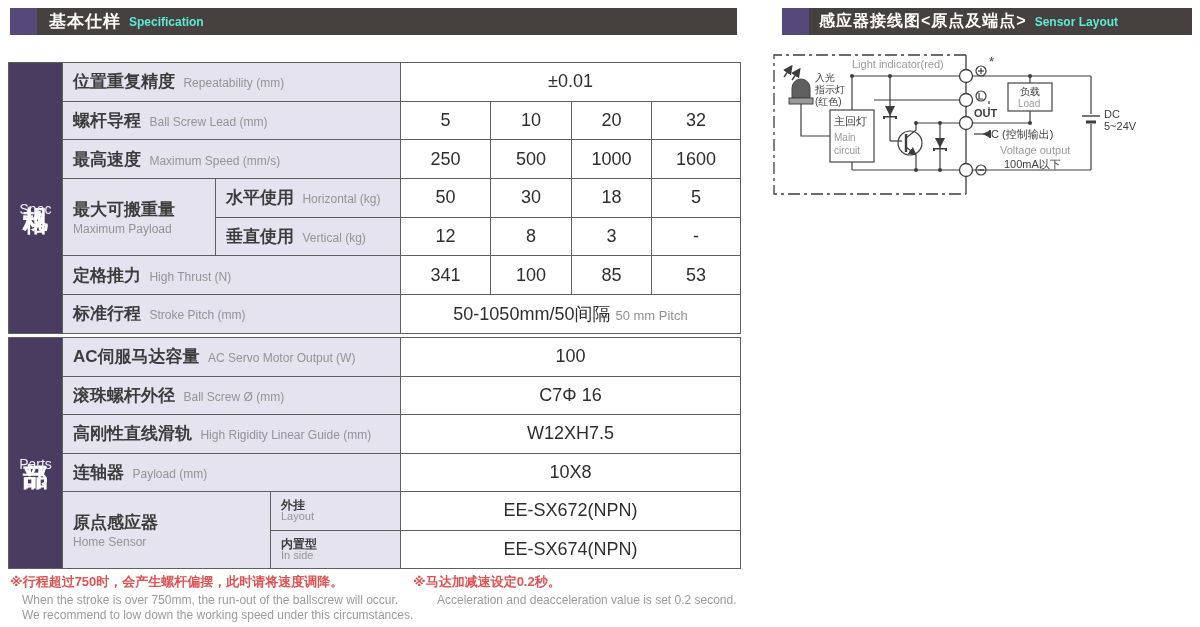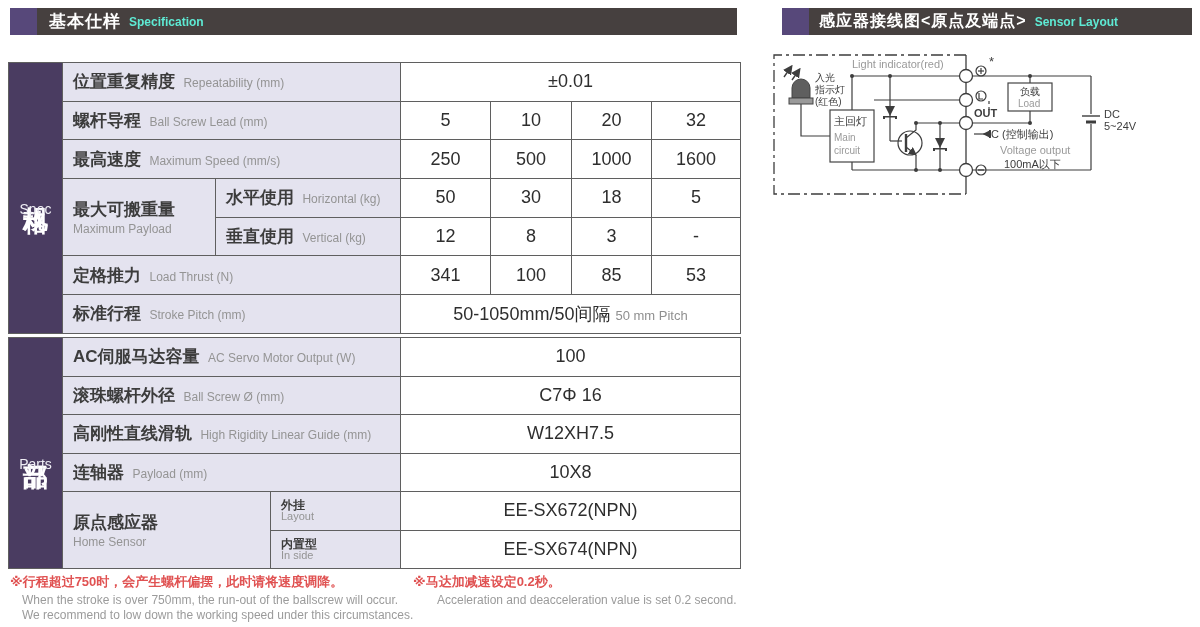--- a/index.html
+++ b/index.html
@@ -121,21 +121,21 @@
           <span class="en">Vertical (kg)</span>
         </td>
         <td class="val">12</td>
         <td class="val">8</td>
         <td class="val">3</td>
         <td class="val">-</td>
       </tr>
       <tr style="height:38.7px">
         <td class="lab" colspan="3">
           <span class="zh">定格推力</span>
-          <span class="en">Load Thrust (N)</span>
+          <span class="en">High Thrust (N)</span>
         </td>
         <td class="val">341</td>
         <td class="val">100</td>
         <td class="val">85</td>
         <td class="val">53</td>
       </tr>
       <tr style="height:38.7px">
         <td class="lab" colspan="3">
           <span class="zh">标准行程</span>
           <span class="en">Stroke Pitch (mm)</span>

